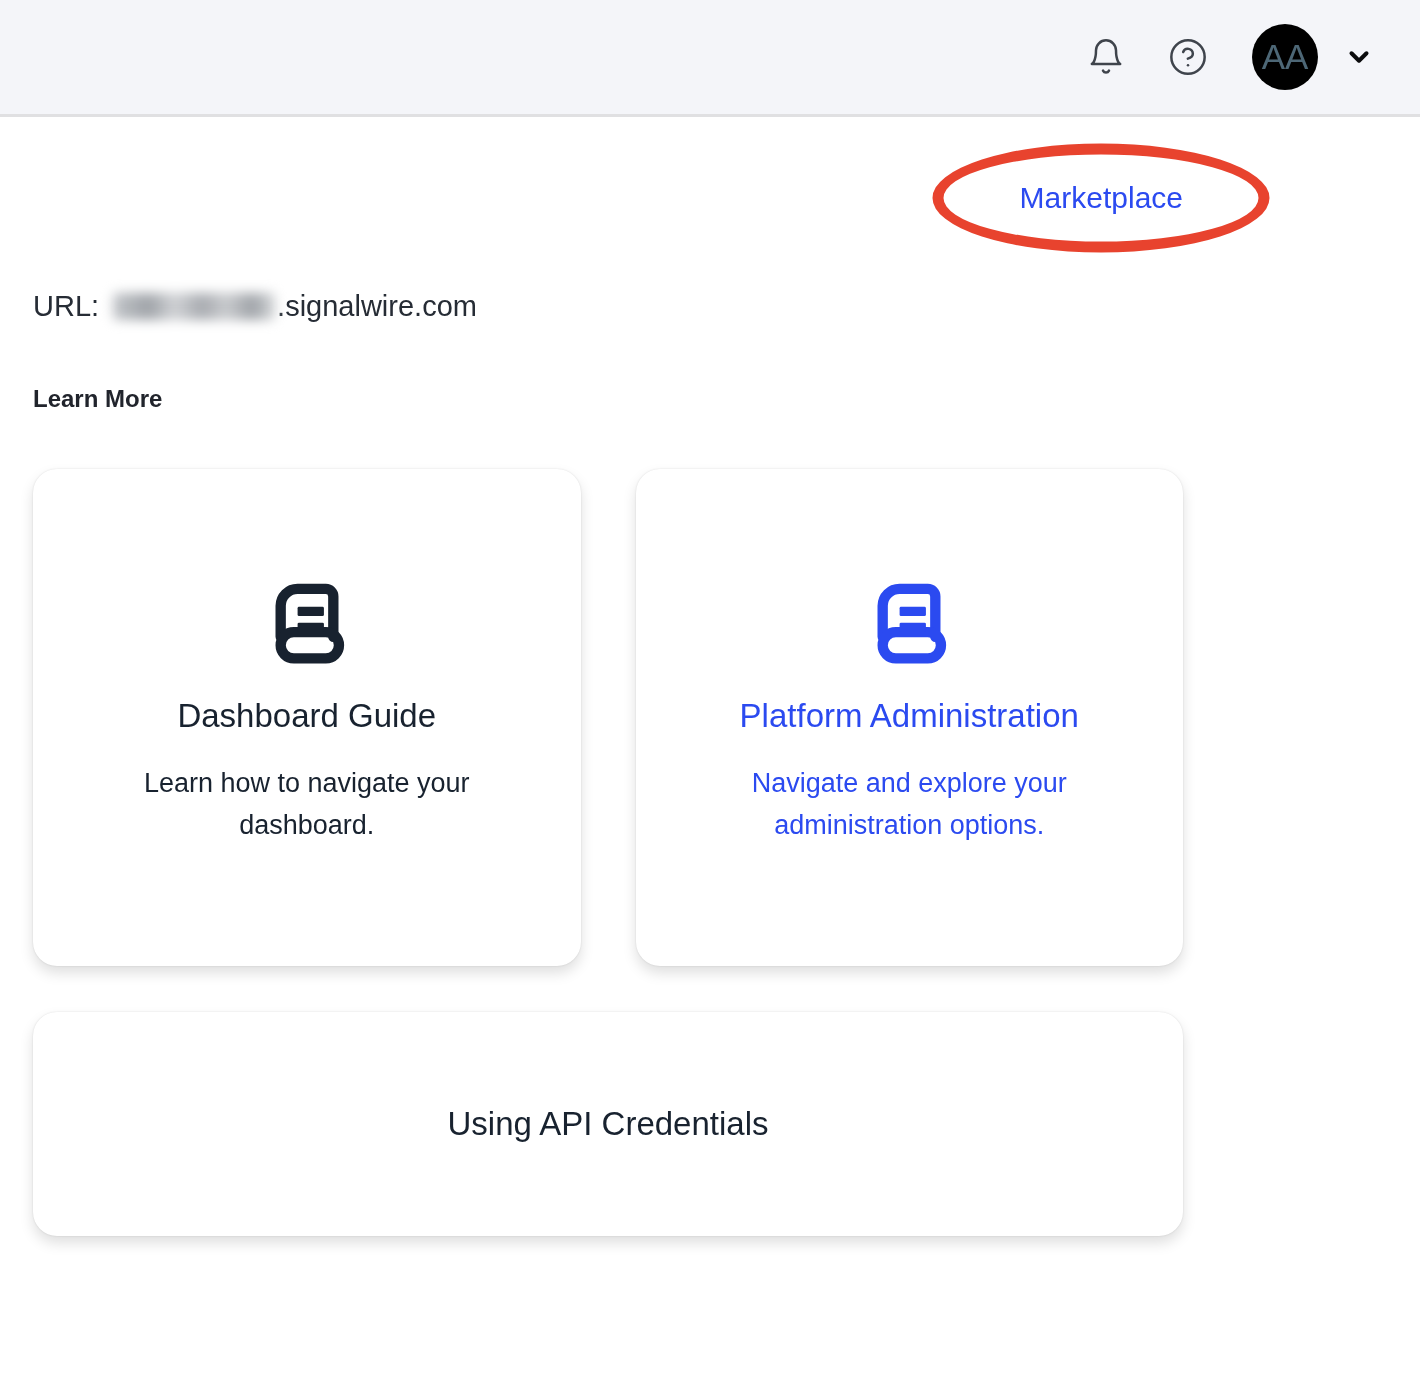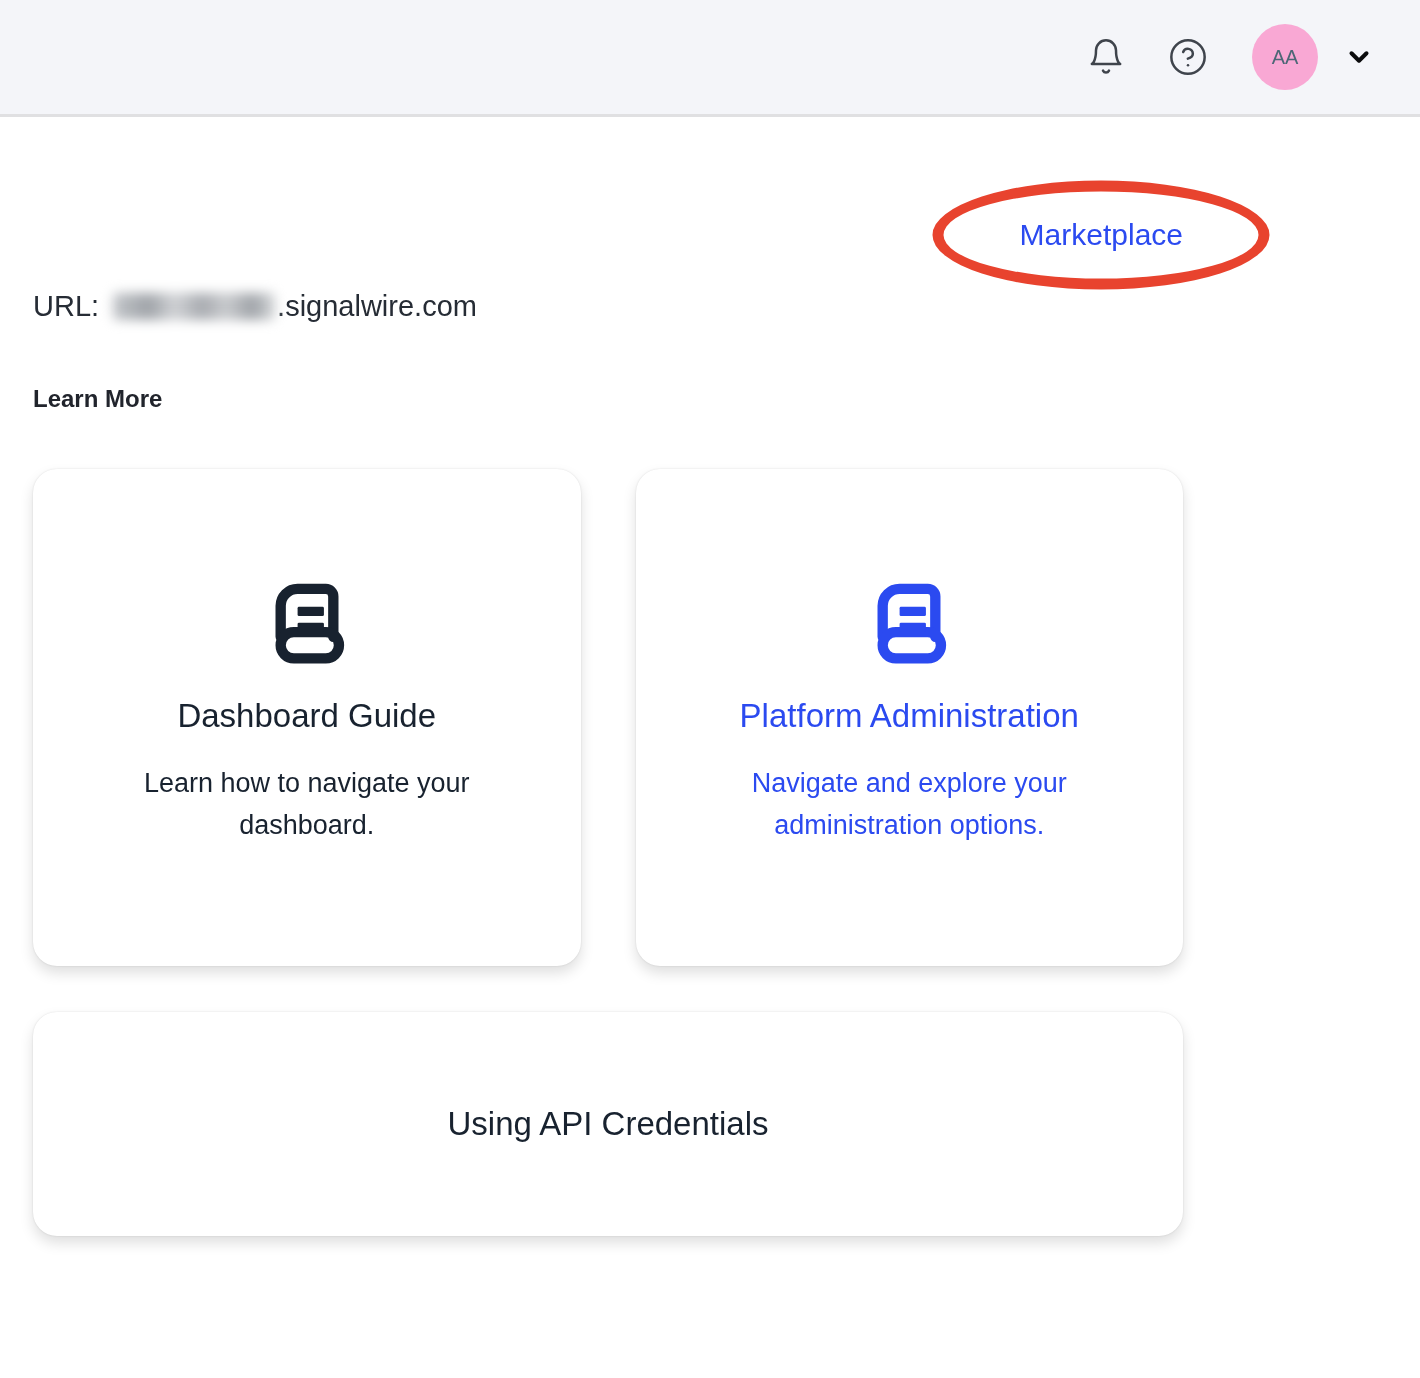--- a/index.html
+++ b/index.html
@@ -24,41 +24,41 @@
     background: none; border: none; cursor: pointer;
     width: 44px; height: 44px;
     display: flex; align-items: center; justify-content: center;
     color: #3f444c;
   }
   .icon-btn svg { width: 40px; height: 40px; }
   .bell-btn { margin-right: 38px; }
   .help-btn { margin-right: 42px; }
   .avatar {
     width: 66px; height: 66px; border-radius: 50%;
-    background: #f9a8d4;
+    background: #000000;
     color: #4d6776;
-    font-size: 20px;
+    font-size: 35px;
     display: flex; align-items: center; justify-content: center;
     cursor: pointer;
     margin-right: 24px;
     user-select: none;
   }
   .chevron-btn { width: 34px; color: #0b0b0d; }
   .chevron-btn svg { width: 30px; height: 30px; }
 
   
   .content { width: 1150px; margin-left: 33px; }
 
   
   .marketplace-row {
     margin-top: 27px;
     height: 108px;
     display: flex;
     justify-content: flex-end;
-    align-items: flex-end;
+    align-items: center;
   }
   .annot-wrap { position: relative; display: inline-block; }
   .marketplace-link {
     color: #2b4af0;
     font-size: 30px;
     text-decoration: none;
     position: relative;
     z-index: 1;
   }
   .annotation-ellipse {

